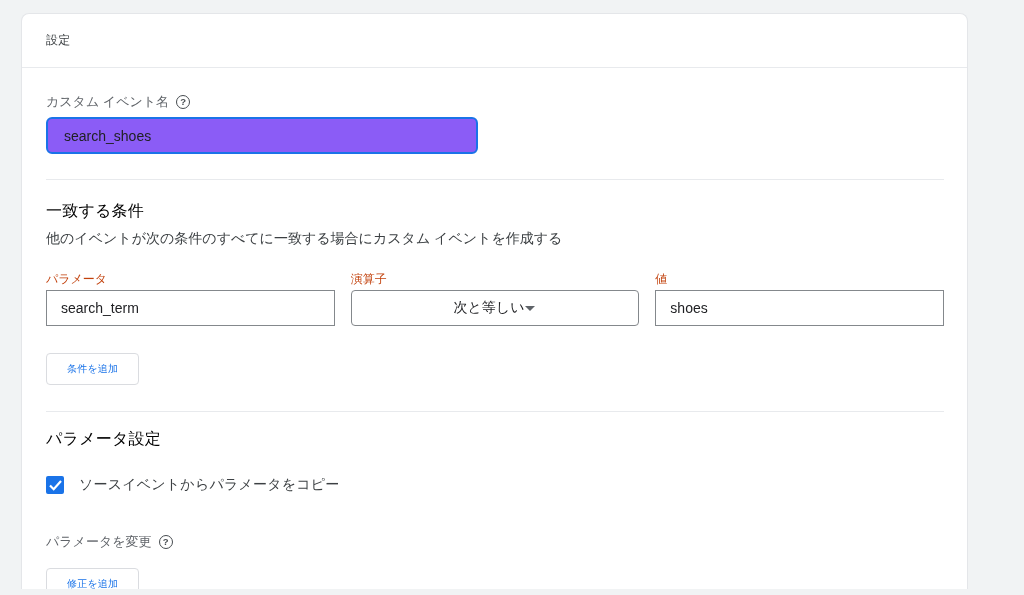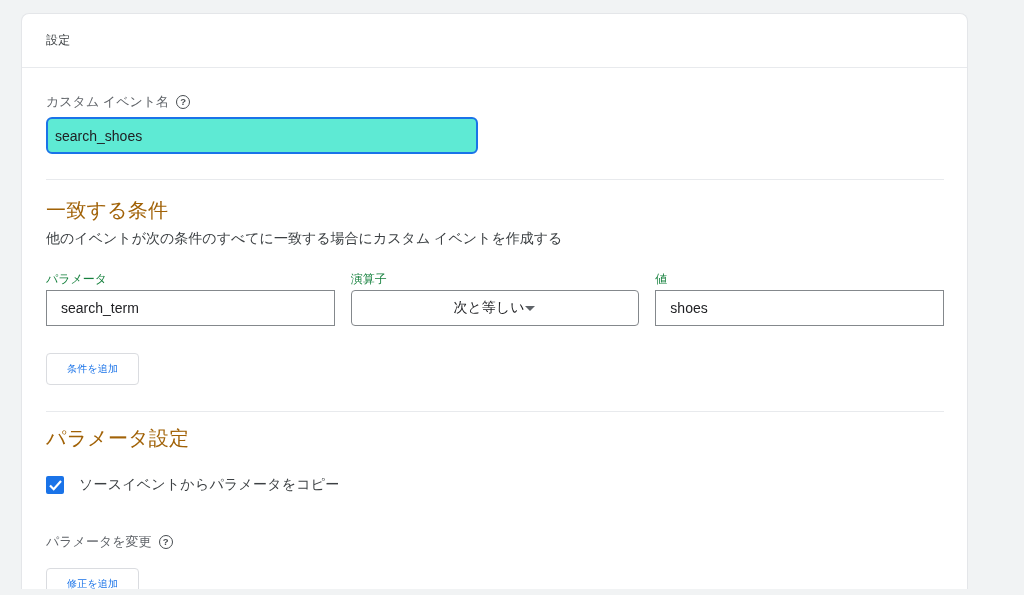--- a/index.html
+++ b/index.html
@@ -53,55 +53,55 @@
     color: #474c50;
     cursor: pointer;
     flex: 0 0 auto;
   }
   .name-input {
     display: block;
     margin-top: 7px;
     width: 432px; height: 37px;
     border: 2px solid var(--accent, #1a73e8);
     border-radius: 6px;
-    padding: 0 7px;
+    padding: 0 16px;
     font-size: 14px;
     color: #202124;
     font-family: inherit;
     outline: none;
-    background: #5eead4;
+    background: #8b5cf6;
   }
   .divider { height: 1px; background: #e8eaed; }
   .div-1 { margin-top: 25px; }
   .div-2 { margin-top: 26px; }
   .section-heading {
-    font-size: 20px;
+    font-size: 16px;
     font-weight: 400;
-    color: #a16207;
+    color: #000000;
     line-height: 19px;
     letter-spacing: .2px;
   }
   .h-conditions { margin-top: 21px; }
   .h-parameters { margin-top: 17px; }
   .conditions-desc {
     margin-top: 10px;
     font-size: 14px;
     color: #3c4043;
     line-height: 17px;
   }
   .fields-row {
     margin-top: 25px;
     display: flex;
     gap: 16px;
   }
   .field { flex: 1; min-width: 0; }
   .field-label {
     display: block;
     font-size: 12px;
-    color: #15803d;
+    color: #c2410c;
     line-height: 14px;
     margin-bottom: 4px;
   }
   .box-input {
     width: 100%; height: 36px;
     border: 1px solid #84888c;
     border-radius: 0;
     padding: 0 14px;
     font-size: 14px;
     color: #202124;

